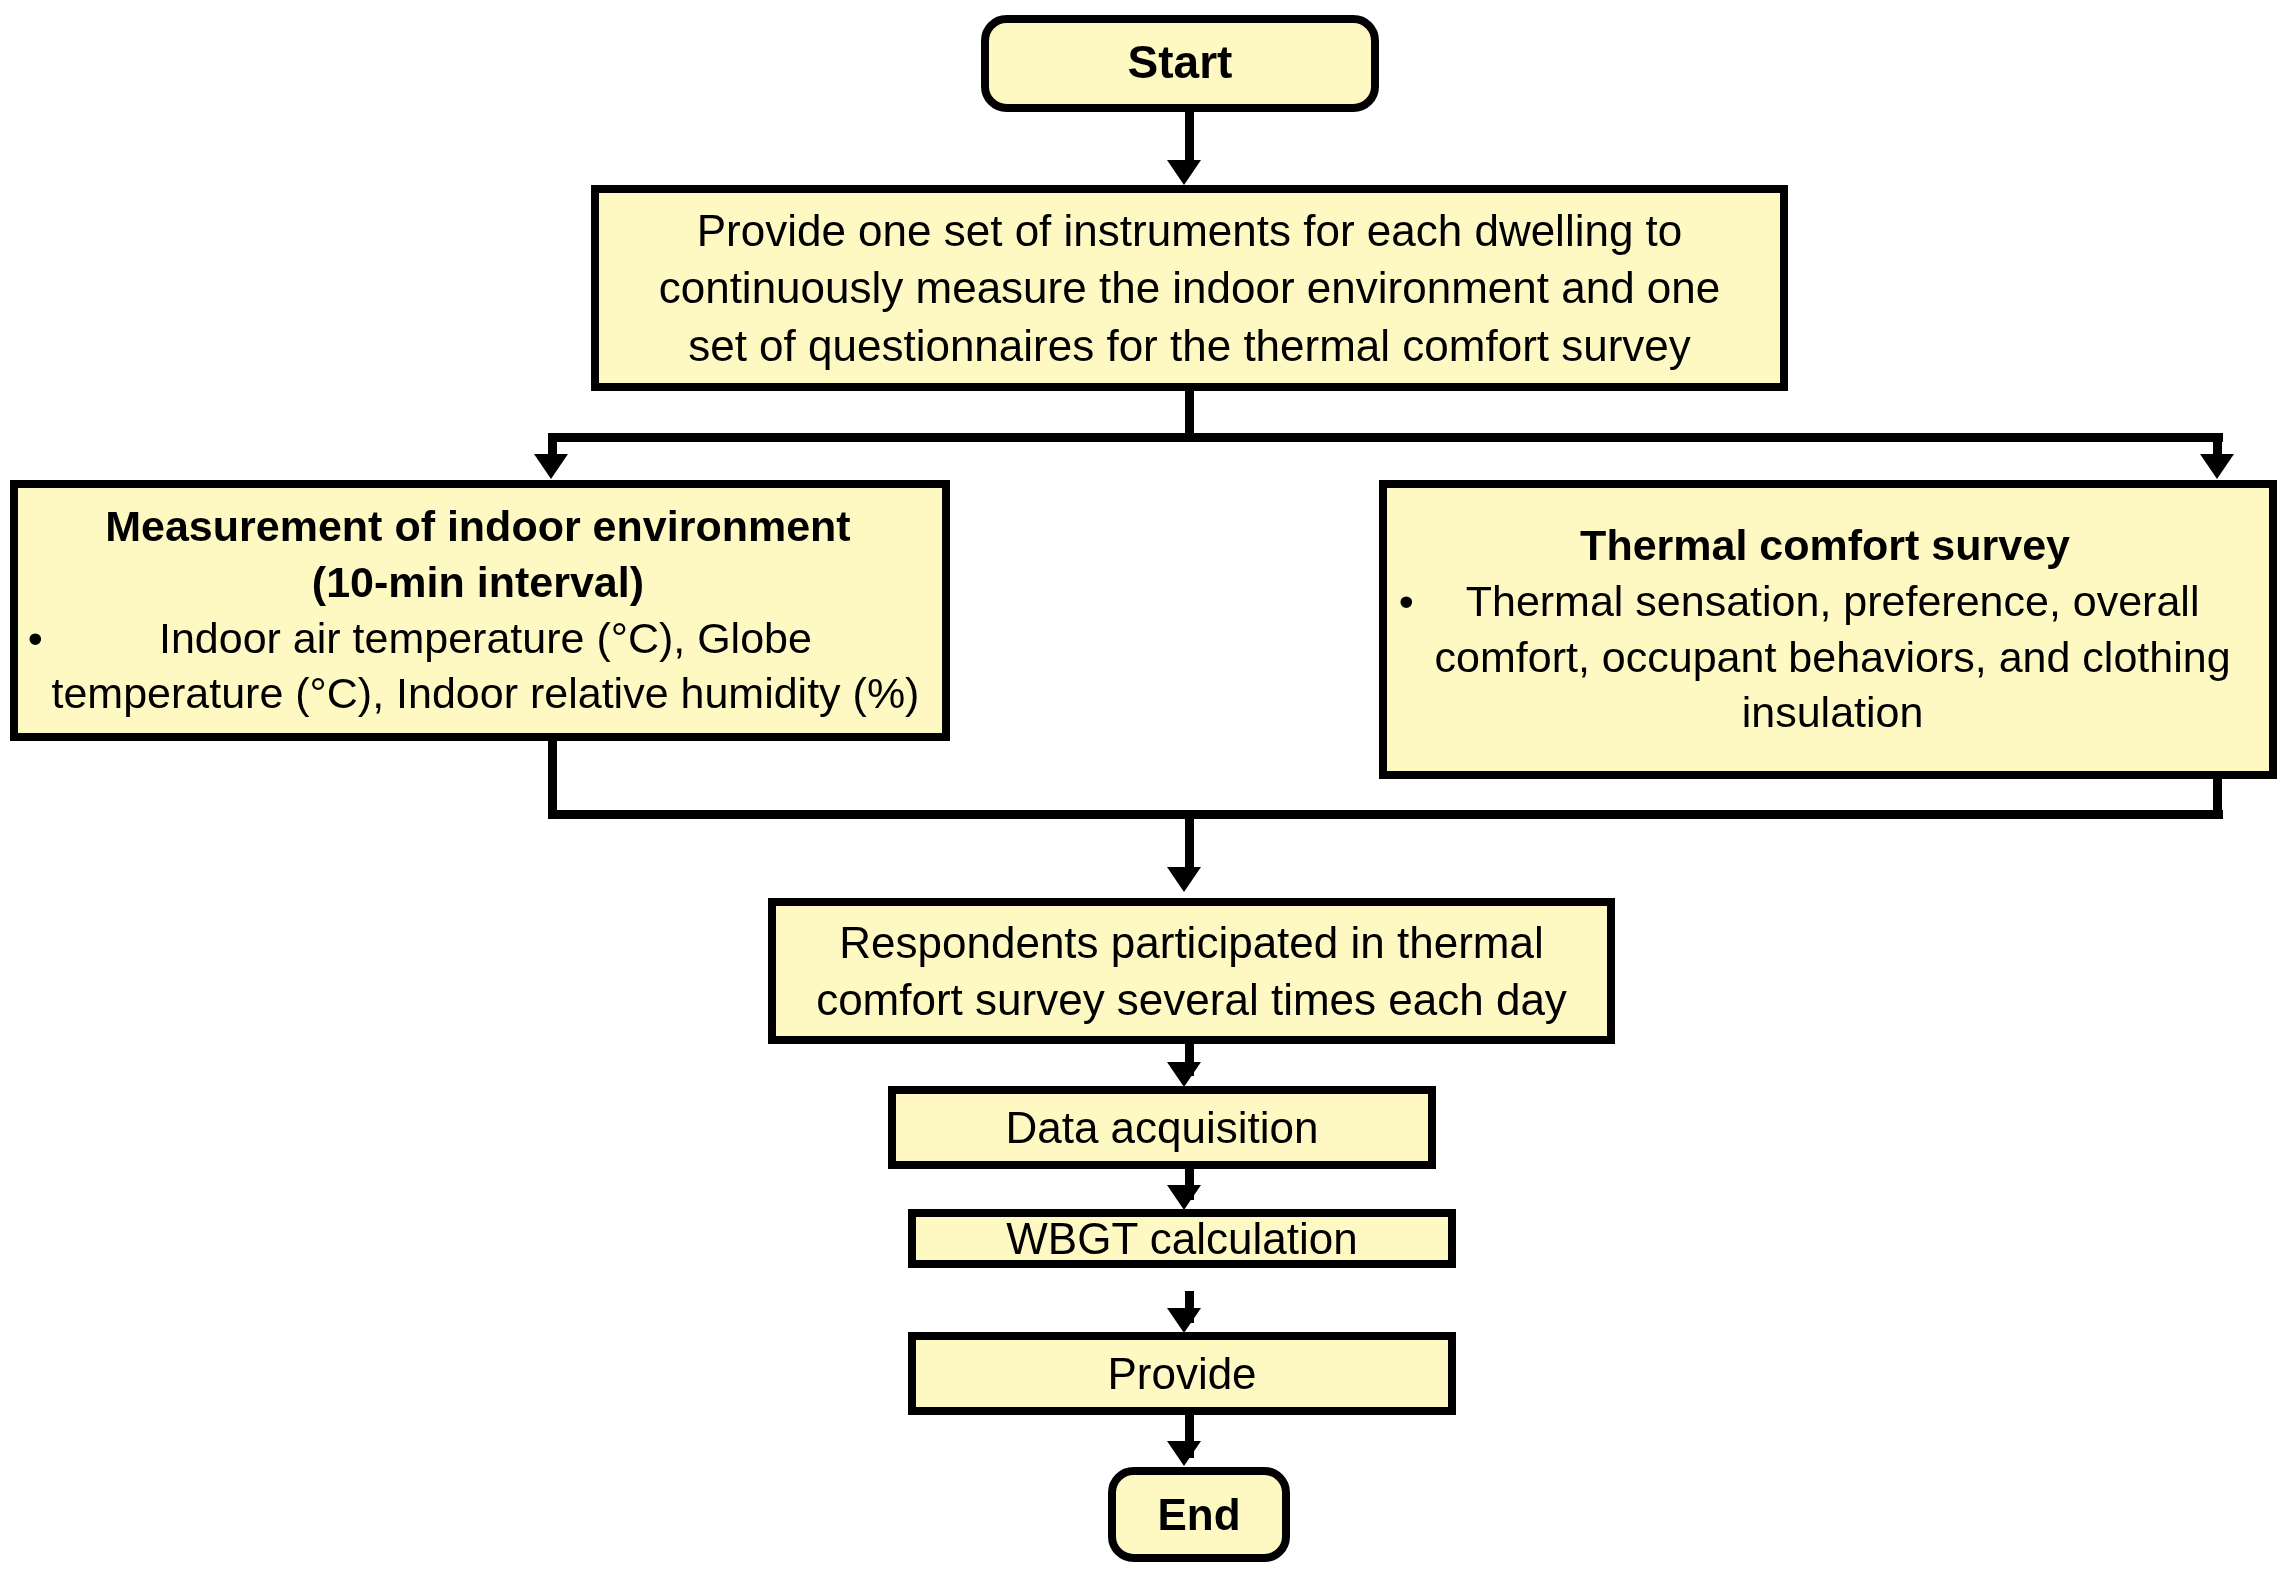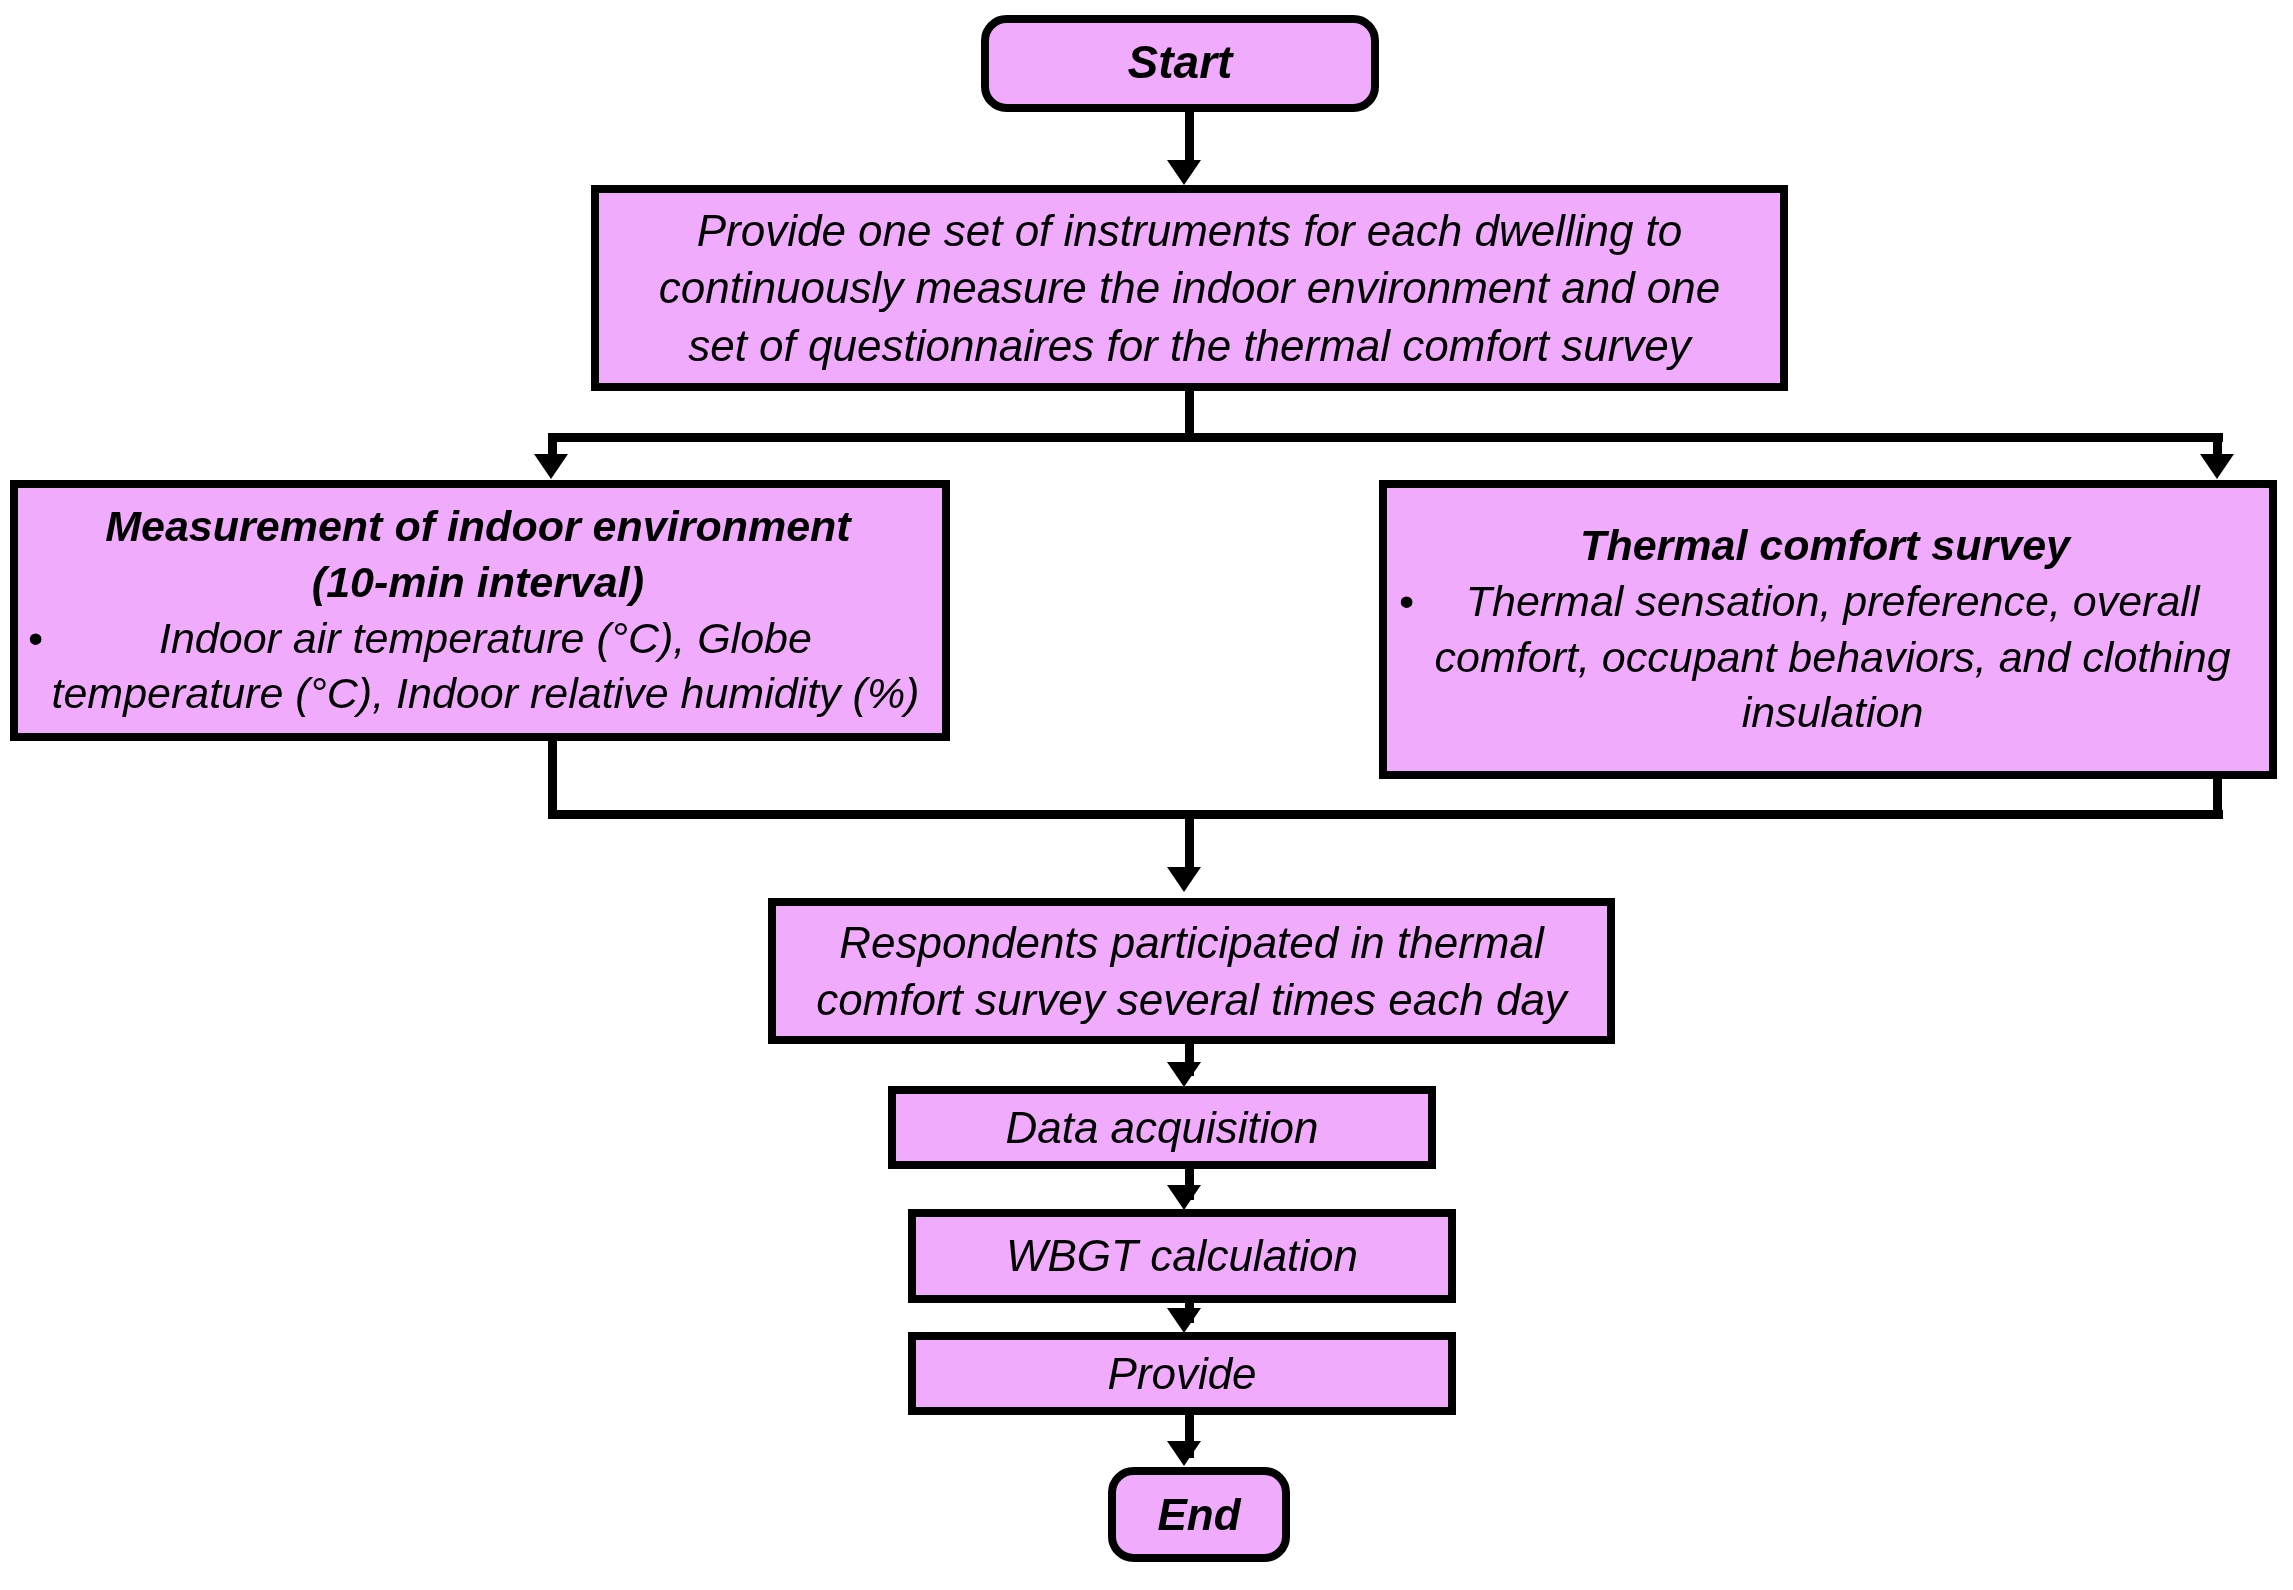--- a/index.html
+++ b/index.html
@@ -15,28 +15,27 @@
     position: relative;
     width: 2293px;
     height: 1591px;
     background: #ffffff;
     overflow: hidden;
   }
   .node {
     position: absolute;
     box-sizing: border-box;
     border: 8.9px solid #000000;
-    background: #f0abfc;
+    background: #fef9c3;
     display: flex;
     flex-direction: column;
     align-items: center;
     justify-content: center;
     text-align: center;
     line-height: 1.30;
-    font-style: italic;
   }
   .terminator {
     border-radius: 25.6px;
     font-weight: bold;
   }
   .node .title {
     font-weight: bold;
     display: block;
     width: 100%;
   }
@@ -83,21 +82,21 @@
   #node-respondents {
     left: 768px; top: 898px; width: 847px; height: 146px;
     font-size: 44px;
     padding: 2px 19.7px;
   }
   #node-dataacq {
     left: 888px; top: 1086px; width: 548px; height: 83px;
     font-size: 44px;
   }
   #node-wbgt {
-    left: 908px; top: 1209px; width: 548px; height: 94px;
+    left: 908px; top: 1209px; width: 548px; height: 59px;
     font-size: 44px;
   }
   #node-analysis {
     left: 908px; top: 1332px; width: 548px; height: 83px;
     font-size: 44px;
   }
   #node-end {
     left: 1108px; top: 1467px; width: 182px; height: 95px;
     font-size: 44px;
   }

